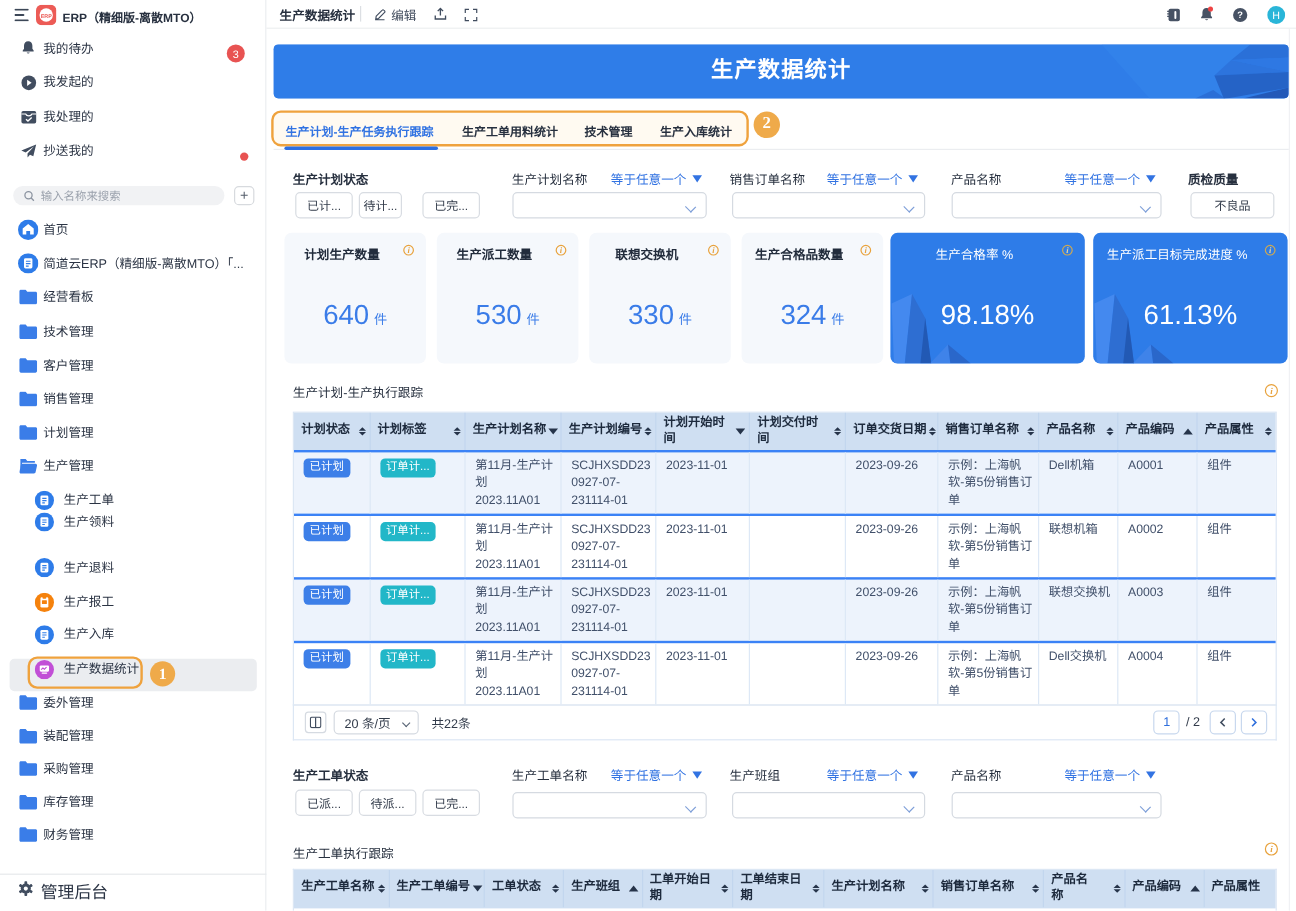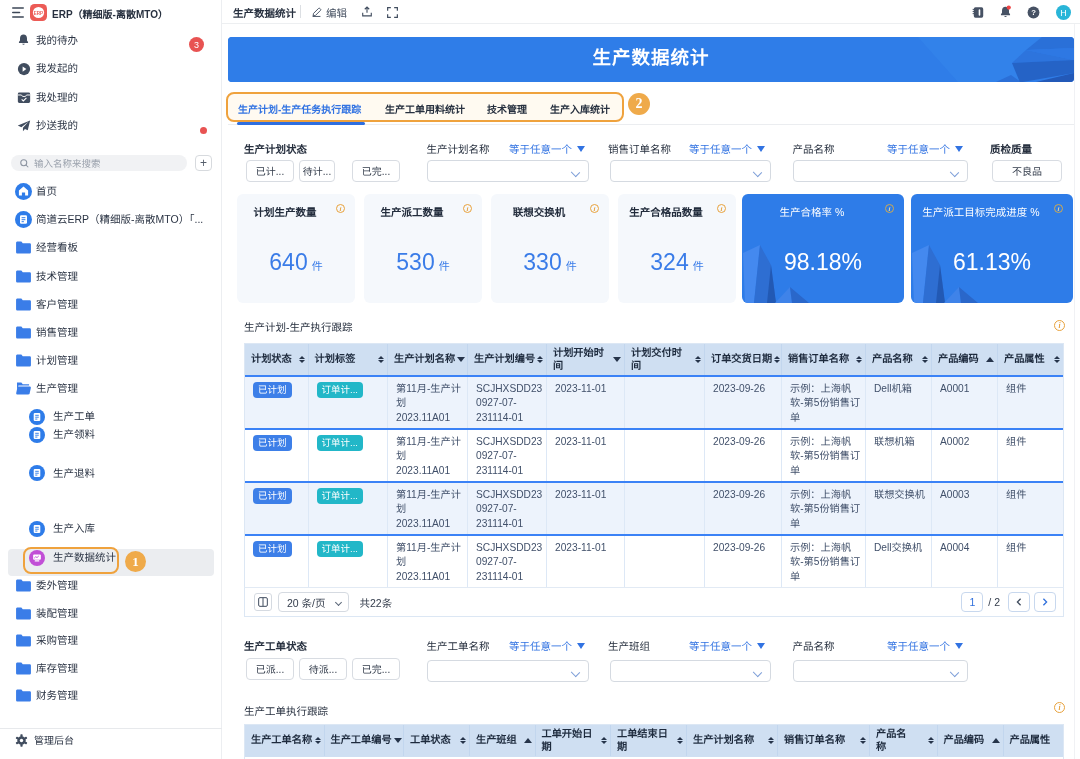--- a/index.html
+++ b/index.html
@@ -217,20 +217,28 @@
         <svg width="16" height="16" viewBox="0 0 17 17">
           <circle cx="8.5" cy="8.5" r="8.5" fill="#2e7ce9"></circle>
           <rect x="5" y="4.2" width="7" height="8.6" rx="1.2" fill="#fff"></rect>
           <g stroke="#2e7ce9" stroke-width="1">
             <line x1="6.6" y1="6.7" x2="10.4" y2="6.7"></line>
             <line x1="6.6" y1="8.7" x2="10.4" y2="8.7"></line>
             <line x1="6.6" y1="10.7" x2="8.9" y2="10.7"></line>
           </g>
         </svg>
       </span>生产退料</div>
+  <div class="mi sub" style="top:493px"><span class="ic">
+        <svg width="16" height="16" viewBox="0 0 17 17">
+          <circle cx="8.5" cy="8.5" r="8.5" fill="#f5820d"></circle>
+          <rect x="5" y="4" width="7" height="9" rx="1.2" fill="#fff"></rect>
+          <rect x="6.8" y="3.2" width="3.4" height="2" rx="0.8" fill="#f5820d"></rect>
+          <rect x="6.3" y="6.5" width="4.4" height="3.4" rx="0.5" fill="#f5820d"></rect>
+        </svg>
+      </span>生产报工</div>
   <div class="mi sub" style="top:520px"><span class="ic">
         <svg width="16" height="16" viewBox="0 0 17 17">
           <circle cx="8.5" cy="8.5" r="8.5" fill="#2e7ce9"></circle>
           <rect x="5" y="4.2" width="7" height="8.6" rx="1.2" fill="#fff"></rect>
           <g stroke="#2e7ce9" stroke-width="1">
             <line x1="6.6" y1="6.7" x2="10.4" y2="6.7"></line>
             <line x1="6.6" y1="8.7" x2="10.4" y2="8.7"></line>
             <line x1="6.6" y1="10.7" x2="8.9" y2="10.7"></line>
           </g>
         </svg>
@@ -265,21 +273,21 @@
         <svg width="15" height="13" viewBox="0 0 16 14">
           <path fill="#3a7de8" d="M1.5.5h4.2l1.5 1.8h7.3c.8 0 1.5.6 1.5 1.4v8.4c0 .8-.7 1.4-1.5 1.4H1.5C.7 13.5 0 12.9 0 12.1V2C0 1.1.7.5 1.5.5z"></path>
         </svg>
       </span>库存管理</div>
   <div class="mi" style="top:687.4px"><span class="ic">
         <svg width="15" height="13" viewBox="0 0 16 14">
           <path fill="#3a7de8" d="M1.5.5h4.2l1.5 1.8h7.3c.8 0 1.5.6 1.5 1.4v8.4c0 .8-.7 1.4-1.5 1.4H1.5C.7 13.5 0 12.9 0 12.1V2C0 1.1.7.5 1.5.5z"></path>
         </svg>
       </span>财务管理</div>
   <div id="sbline"></div>
-  <div class="mi" style="top:732px;font-size:10px"><span class="ic" style="margin-left:7px;margin-right:6px;width:13px">
+  <div class="mi" style="top:732px;font-size:14px"><span class="ic" style="margin-left:7px;margin-right:6px;width:13px">
         <svg width="13" height="13" viewBox="0 0 16 16">
           <g fill="#414d5f">
             <circle cx="8" cy="8" r="5.2"></circle>
             <rect x="6.6" y="0.4" width="2.8" height="3.2" rx="0.8"></rect>
             <rect x="6.6" y="12.4" width="2.8" height="3.2" rx="0.8"></rect>
             <rect x="6.6" y="0.4" width="2.8" height="3.2" rx="0.8" transform="rotate(60 8 8)"></rect>
             <rect x="6.6" y="12.4" width="2.8" height="3.2" rx="0.8" transform="rotate(60 8 8)"></rect>
             <rect x="6.6" y="0.4" width="2.8" height="3.2" rx="0.8" transform="rotate(-60 8 8)"></rect>
             <rect x="6.6" y="12.4" width="2.8" height="3.2" rx="0.8" transform="rotate(-60 8 8)"></rect>
           </g>

